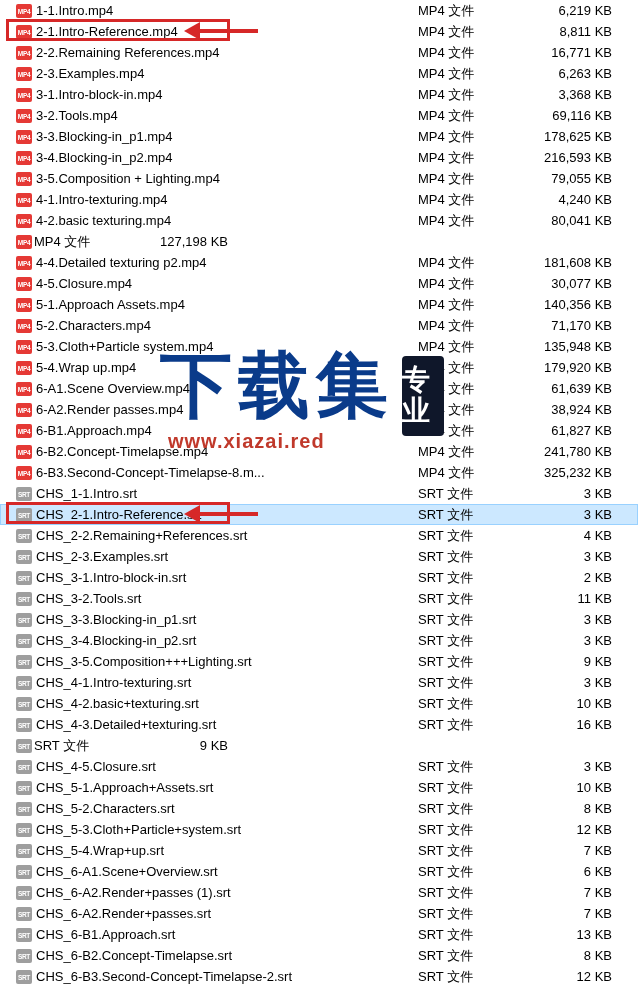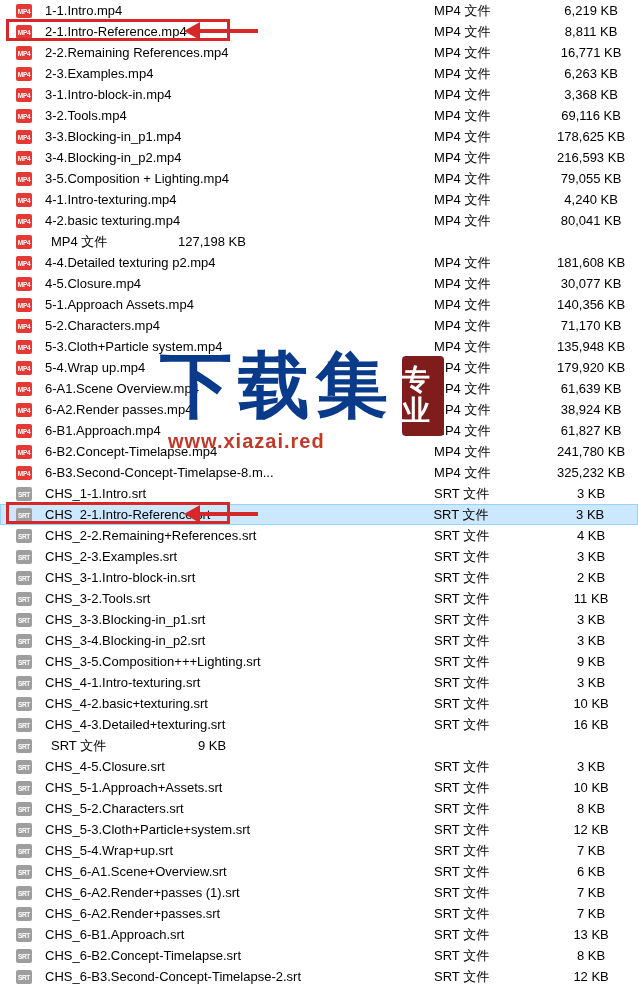--- a/index.html
+++ b/index.html
@@ -12,27 +12,26 @@
   position: relative;
 }
 .file-list { width: 100%; }
 .row {
   display: flex;
   align-items: center;
   height: 21px;
   padding-left: 14px;
   white-space: nowrap;
   position: relative;
-  gap: 9px;
 }
 .row.selected { background: #cce8ff; border: 1px solid #99d1ff; height: 21px; padding-left: 13px; }
 .icon-cell { width: 20px; display: flex; align-items: center; justify-content: center; flex-shrink: 0; }
 .name-cell { width: 384px; padding-left: 2px; overflow: hidden; text-overflow: ellipsis; }
-.type-cell { width: 110px; margin-left: 8px; }
-.size-cell { width: 90px; text-align: center; padding-right: 6px; }
+.type-cell { width: 110px; }
+.size-cell { width: 90px; text-align: right; padding-right: 6px; }
 
 .icon-mp4 {
   width: 16px; height: 14px; background: #e53935; border-radius: 2px;
   position: relative; display: inline-block;
 }
 .icon-mp4::before {
   content: "MP4"; color: #fff; font-size: 6.5px; font-weight: bold;
   position: absolute; top: 50%; left: 50%; transform: translate(-50%, -50%);
   letter-spacing: -0.3px;
 }
@@ -81,21 +80,21 @@
 }
 .wm-cn {
   font-size: 72px;
   font-family: "KaiTi", "STKaiti", serif;
   color: #0a3b8a;
   letter-spacing: 6px;
   line-height: 1;
 }
 .wm-seal {
   width: 42px; height: 80px;
-  background: #7f1d1d;
+  background: #0f172a;
   border-radius: 4px;
   margin-left: 8px; margin-top: 6px;
   display: flex; flex-direction: column;
   align-items: center; justify-content: center;
   color: #fff; font-size: 28px;
   font-family: "KaiTi", serif;
   line-height: 1.1;
 }
 .wm-url {
   position: absolute;

